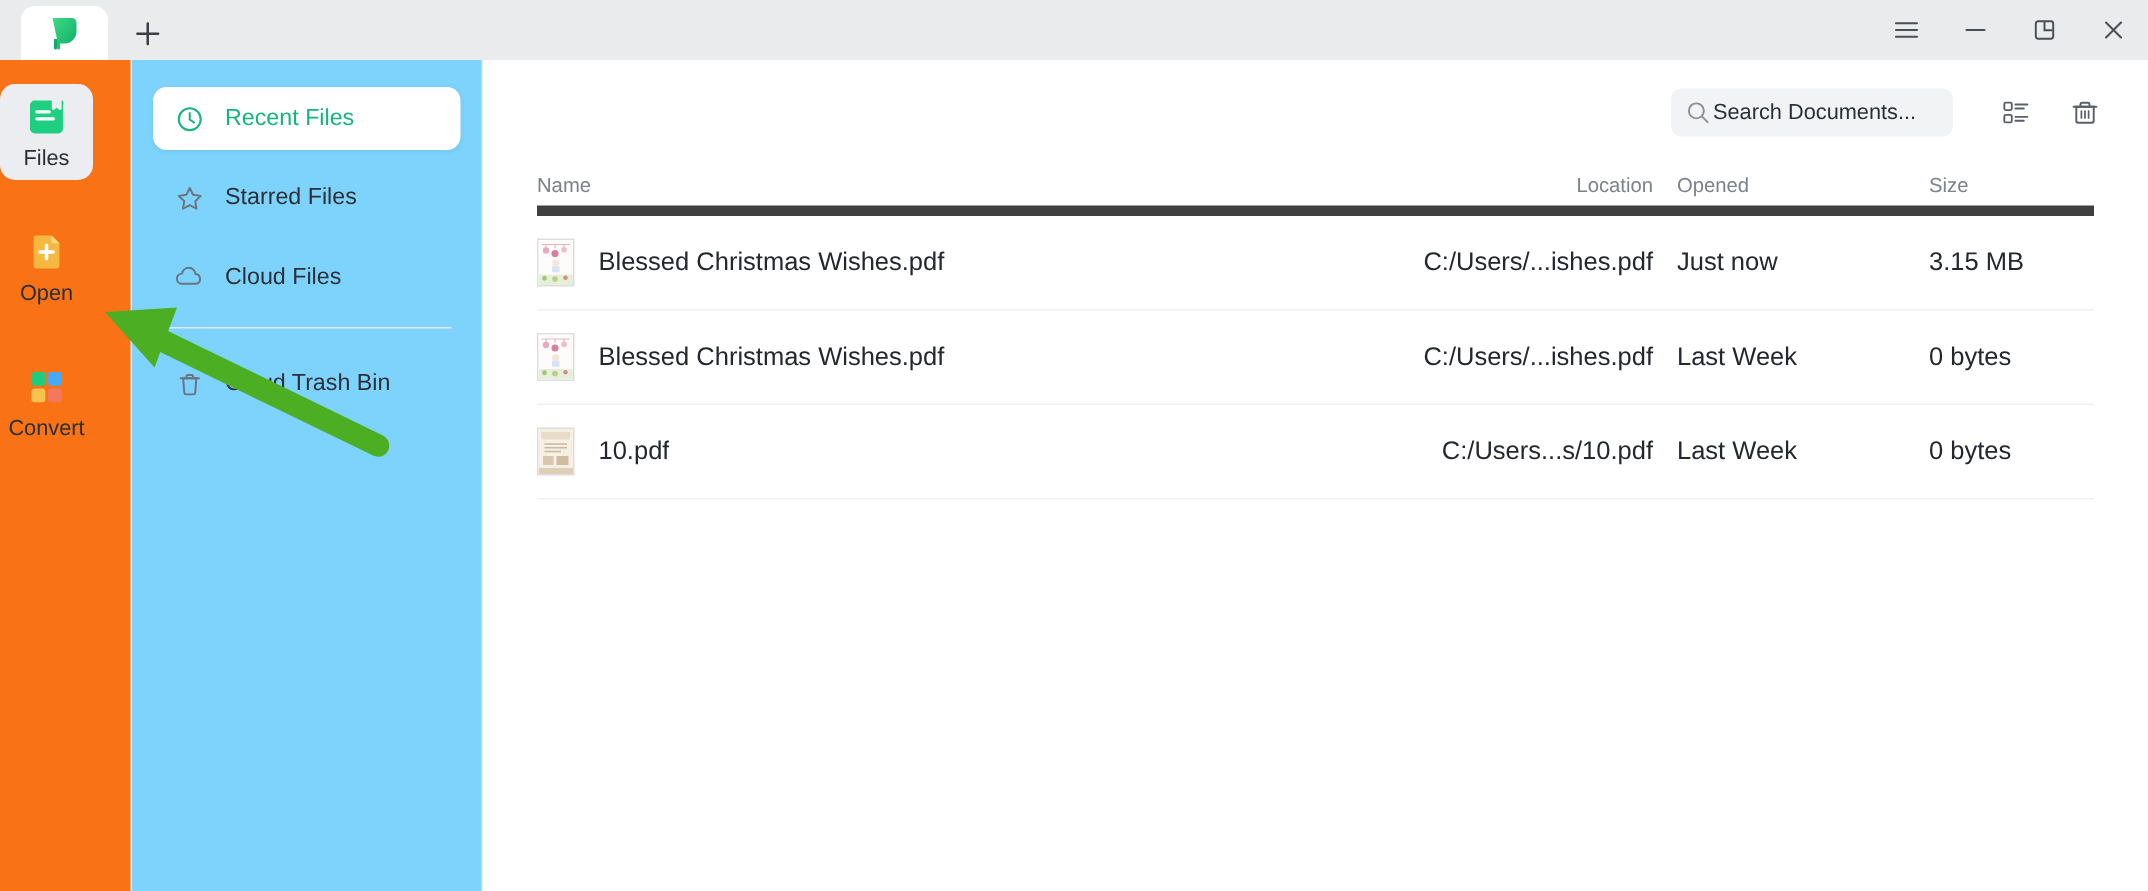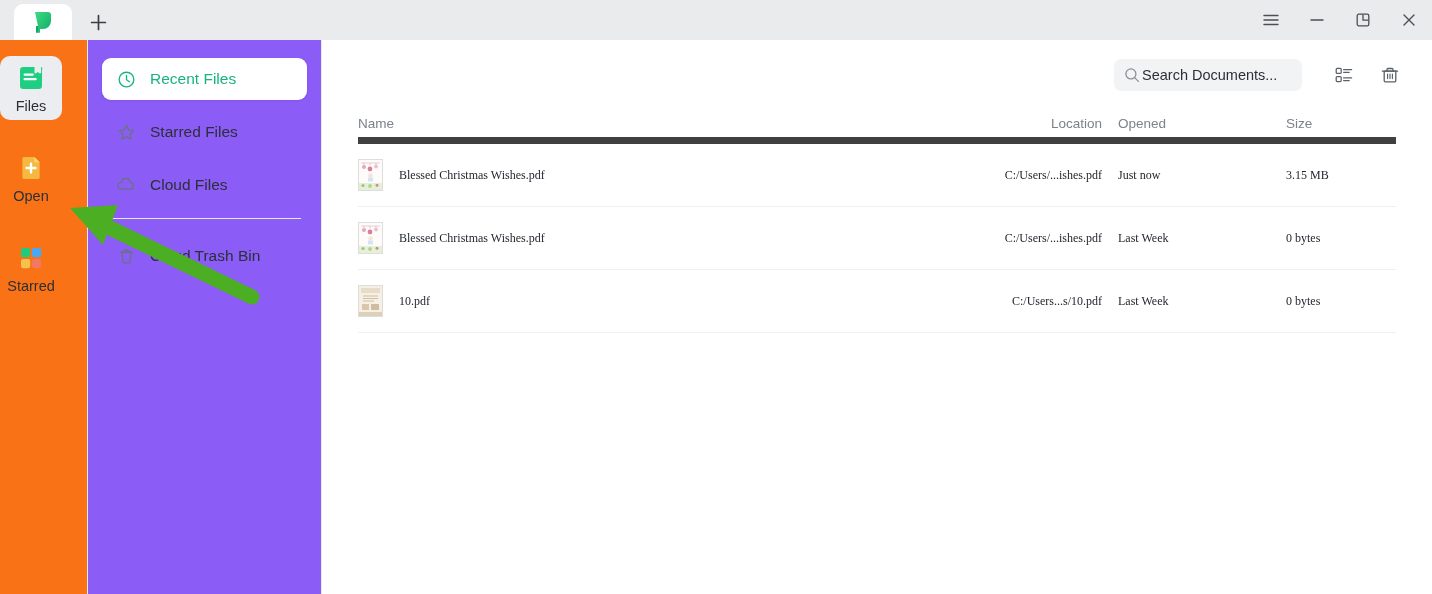--- a/index.html
+++ b/index.html
@@ -68,21 +68,21 @@
     align-items: center; justify-content: center;
     gap: 6px;
   }
   .rail-item.active { background: #ebedf0; }
   .rail-label { font-size: 14.5px; color: #2b2f36; line-height: 1; }
   .rail-icon { width: 30px; height: 30px; display: block; }
 
   
   .nav {
     width: 234px; min-width: 234px;
-    background: #8b5cf6;
+    background: #7dd3fc;
     border-right: 1px solid #e6e8ec;
     padding: 18px 14px 0 14px;
   }
   .nav-item {
     height: 42px;
     border-radius: 9px;
     display: flex; align-items: center;
     padding: 0 14px;
     margin-bottom: 11px;
     color: #2b3038;
@@ -140,21 +140,21 @@
   .thead {
     display: flex; align-items: center;
     height: 34px;
     border-bottom: 7px solid #404040;
     font-size: 13.5px; color: #7c828b;
   }
   .row {
     display: flex; align-items: center;
     height: 63px;
     border-bottom: 1px solid #f0f0f2;
-    font-size: 12px; color: #23272e; font-family: Liberation Serif, serif;
+    font-size: 17px; color: #23272e;
   }
   .c-name { flex: 1 1 auto; display: flex; align-items: center; min-width: 0; }
   .c-loc  { width: 180px; min-width: 180px; text-align: right; }
   .c-open { width: 168px; min-width: 168px; margin-left: 16px; }
   .c-size { width: 110px; min-width: 110px; }
   .thumb {
     width: 25px; height: 32px;
     margin-right: 16px;
     border: 1px solid #ddd;
     background: #fff;
@@ -243,21 +243,21 @@
         <span class="rail-label">Open</span>
       </div>
 
       <div class="rail-item">
         <svg class="rail-icon" viewBox="0 0 30 30">
           <rect x="5" y="5" width="9.2" height="9.2" rx="2.1" fill="#20cb7e"></rect>
           <rect x="16" y="5" width="9.2" height="9.2" rx="2.1" fill="#47a9f5"></rect>
           <rect x="5" y="16" width="9.2" height="9.2" rx="2.1" fill="#f7c14e"></rect>
           <rect x="16" y="16" width="9.2" height="9.2" rx="2.1" fill="#f4775f"></rect>
         </svg>
-        <span class="rail-label">Starred</span>
+        <span class="rail-label">Convert</span>
       </div>
     </div>
 
     <div class="nav">
 
       <div class="nav-item active">
         <span class="nav-ico">
           <svg width="19" height="19" viewBox="0 0 19 19">
             <circle cx="9.5" cy="9.5" r="7.3" fill="none" stroke="currentColor" stroke-width="1.35"></circle>
             <path d="M9.5 5.4 v4.3 l2.9 2" fill="none" stroke="currentColor" stroke-width="1.35" stroke-linecap="round"></path>

